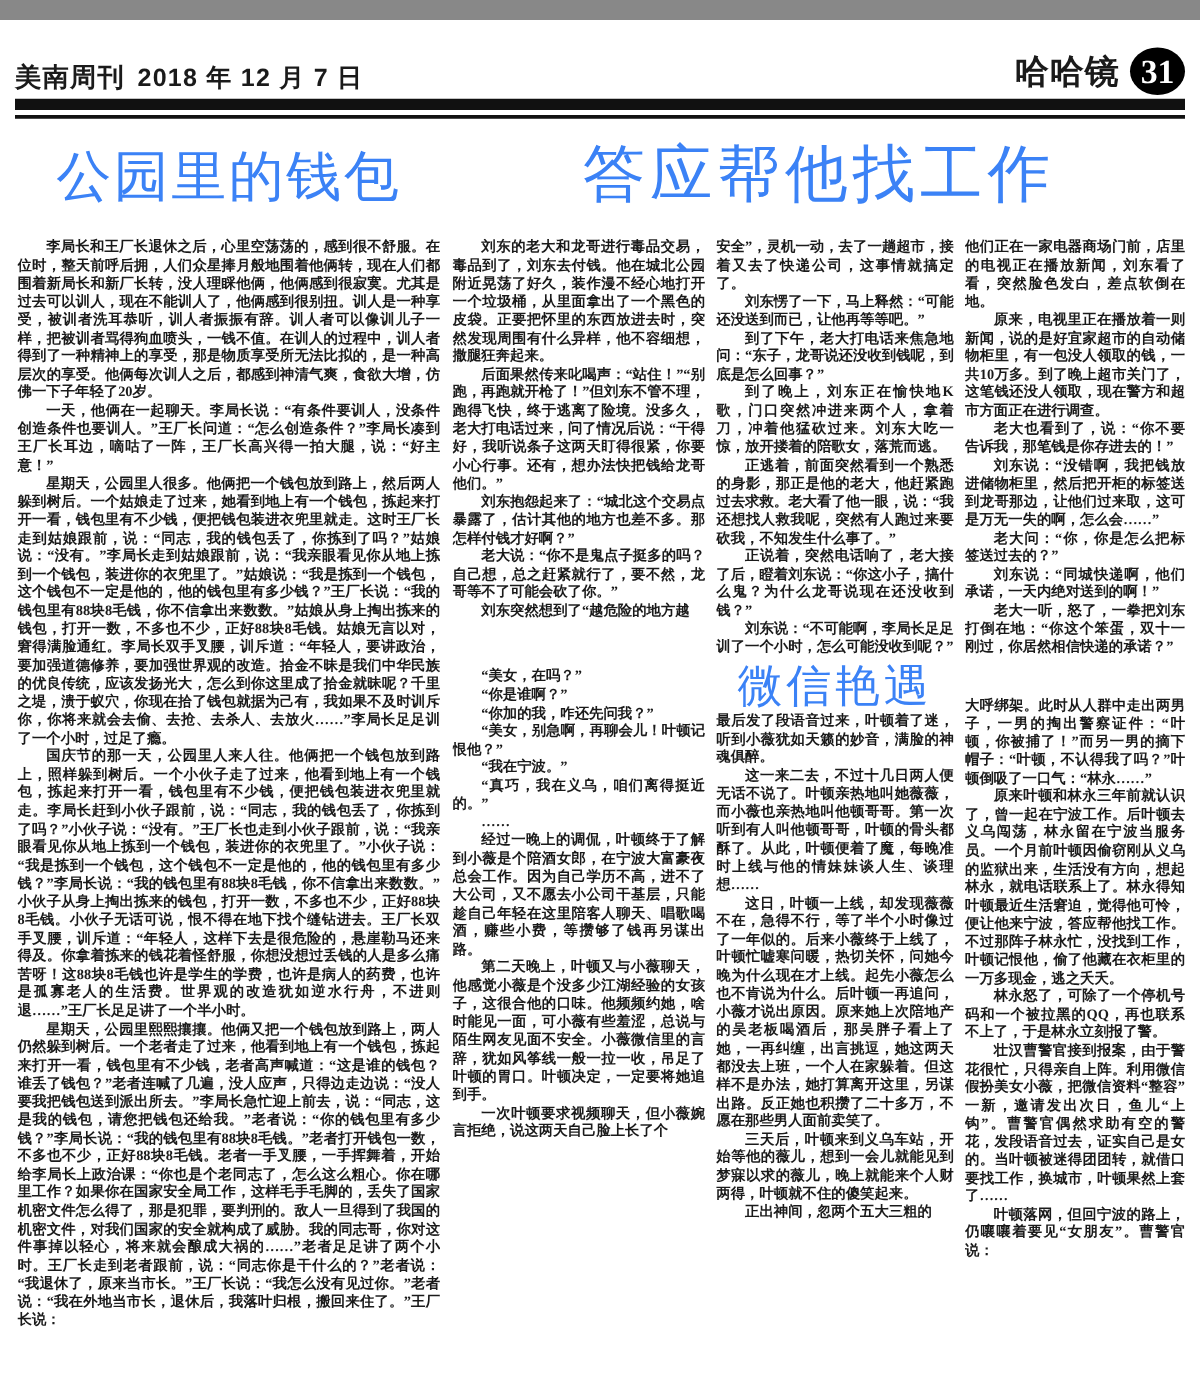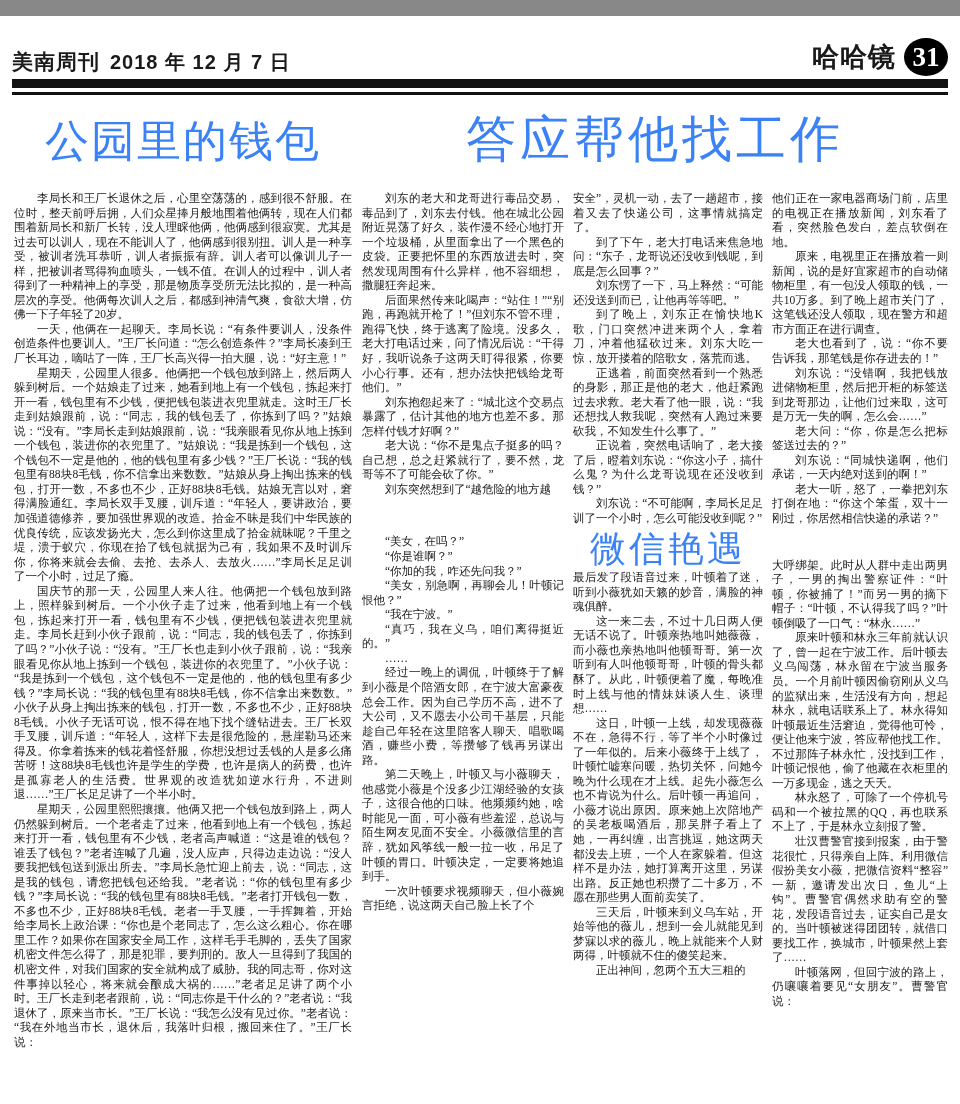--- a/index.html
+++ b/index.html
@@ -20,21 +20,21 @@
     font-weight:bold;font-size:27px;letter-spacing:1px;}
   .page-badge{width:44px;height:38px;border-radius:50%;background:#000000;
     color:#ffffff;display:flex;align-items:center;justify-content:center;
     font-family:"Liberation Serif","DejaVu Serif",serif;font-size:27px;line-height:1;font-weight:bold;}
   .rule-thick{position:absolute;left:12px;right:12px;top:63px;height:9px;background:#111;}
   .rule-thin{position:absolute;left:12px;right:12px;top:76px;height:3px;background:#111;}
   
   .article-title{font-weight:normal;text-align:center;margin:0;color:#3b82f6;}
   .body-text{font-size:11.5px;line-height:14.55px;text-align:justify;
     word-break:break-all;}
-  .para{margin:0;text-indent:2em;}
+  .para{margin:0;text-indent:2em;font-weight:bold;}
   .para.cont{text-indent:0;}
   
   .wallet{position:absolute;left:14px;top:88px;width:338px;bottom:0;overflow:hidden;}
   .wallet .article-title{font-size:44px;letter-spacing:2px;margin:8px 0 20px 0;}
   
   .right-region{position:absolute;left:362px;top:88px;width:586px;bottom:0;overflow:hidden;}
   .deal-title{font-size:50px;letter-spacing:4px;margin:2px 0 18px 0;}
   .cols{display:flex;gap:9px;}
   .col{overflow:hidden;height:980px;}
   .col1{width:202px;}
@@ -96,22 +96,22 @@
             <p class="para">……</p>
             <p class="para">经过一晚上的调侃，叶顿终于了解到小薇是个陪酒女郎，在宁波大富豪夜总会工作。因为自己学历不高，进不了大公司，又不愿去小公司干基层，只能趁自己年轻在这里陪客人聊天、唱歌喝酒，赚些小费，等攒够了钱再另谋出路。</p>
             <p class="para">第二天晚上，叶顿又与小薇聊天，他感觉小薇是个没多少江湖经验的女孩子，这很合他的口味。他频频约她，啥时能见一面，可小薇有些羞涩，总说与陌生网友见面不安全。小薇微信里的言辞，犹如风筝线一般一拉一收，吊足了叶顿的胃口。叶顿决定，一定要将她追到手。</p>
             <p class="para">一次叶顿要求视频聊天，但小薇婉言拒绝，说这两天自己脸上长了个</p>
           </div>
       </div>
 
       <div class="col col2 body-text">
         <div>
             <p class="para cont">安全”，灵机一动，去了一趟超市，接着又去了快递公司，这事情就搞定了。</p>
+            <p class="para">刘东愣了一下，马上释然：“可能还没送到而已，让他再等等吧。”</p>
             <p class="para">到了下午，老大打电话来焦急地问：“东子，龙哥说还没收到钱呢，到底是怎么回事？”</p>
-            <p class="para">刘东愣了一下，马上释然：“可能还没送到而已，让他再等等吧。”</p>
             <p class="para">到了晚上，刘东正在愉快地K歌，门口突然冲进来两个人，拿着刀，冲着他猛砍过来。刘东大吃一惊，放开搂着的陪歌女，落荒而逃。</p>
             <p class="para">正逃着，前面突然看到一个熟悉的身影，那正是他的老大，他赶紧跑过去求救。老大看了他一眼，说：“我还想找人救我呢，突然有人跑过来要砍我，不知发生什么事了。”</p>
             <p class="para">正说着，突然电话响了，老大接了后，瞪着刘东说：“你这小子，搞什么鬼？为什么龙哥说现在还没收到钱？”</p>
             <p class="para">刘东说：“不可能啊，李局长足足训了一个小时，怎么可能没收到呢？”</p>
           </div>
         <h2 class="article-title wechat-title">微信艳遇</h2>
         <div>
             <p class="para cont">最后发了段语音过来，叶顿着了迷，听到小薇犹如天籁的妙音，满脸的神魂俱醉。</p>
             <p class="para">这一来二去，不过十几日两人便无话不说了。叶顿亲热地叫她薇薇，而小薇也亲热地叫他顿哥哥。第一次听到有人叫他顿哥哥，叶顿的骨头都酥了。从此，叶顿便着了魔，每晚准时上线与他的情妹妹谈人生、谈理想……</p>
             <p class="para">这日，叶顿一上线，却发现薇薇不在，急得不行，等了半个小时像过了一年似的。后来小薇终于上线了，叶顿忙嘘寒问暖，热切关怀，问她今晚为什么现在才上线。起先小薇怎么也不肯说为什么。后叶顿一再追问，小薇才说出原因。原来她上次陪地产的吴老板喝酒后，那吴胖子看上了她，一再纠缠，出言挑逗，她这两天都没去上班，一个人在家躲着。但这样不是办法，她打算离开这里，另谋出路。反正她也积攒了二十多万，不愿在那些男人面前卖笑了。</p>

